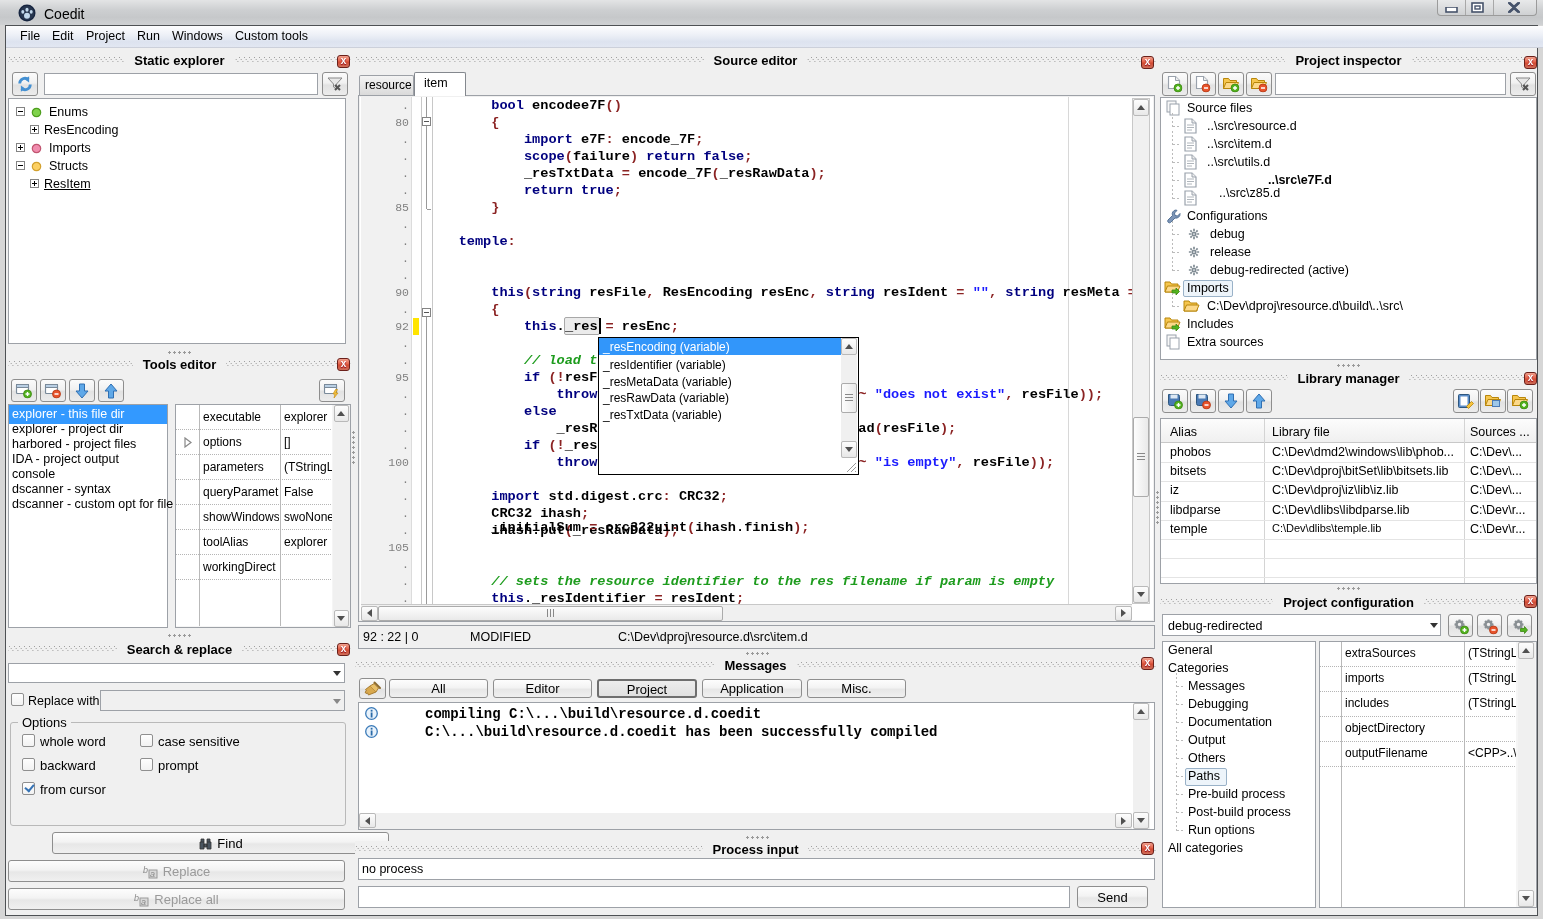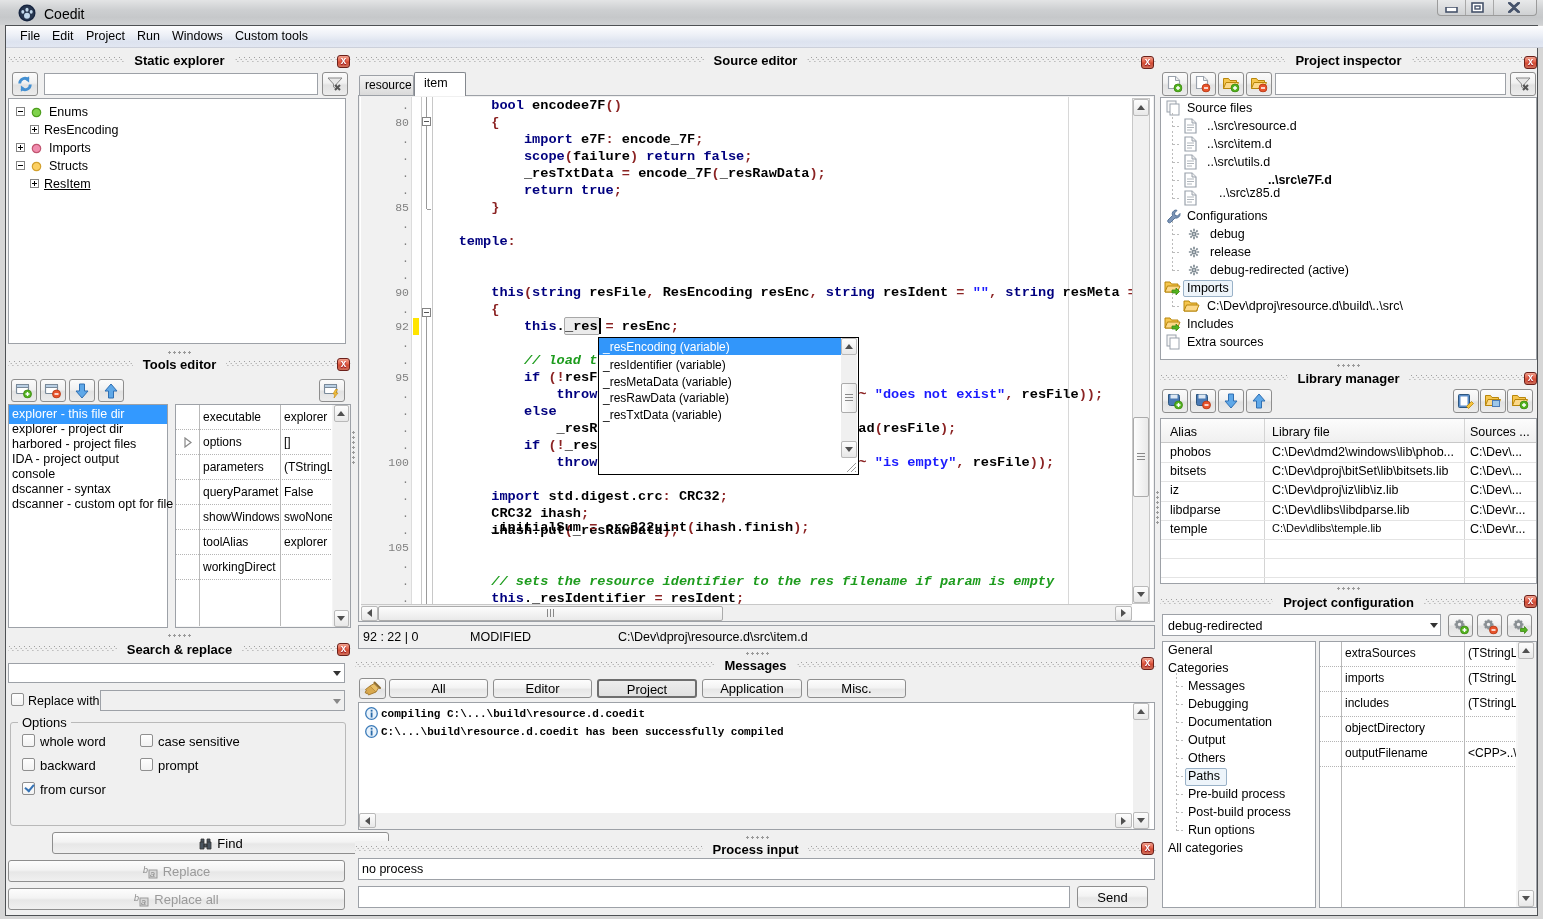--- a/index.html
+++ b/index.html
@@ -54,21 +54,21 @@
 .grip-h{position:absolute;height:3px;background-image:radial-gradient(circle,#9a9a9a 1px,rgba(0,0,0,0) 1.1px);background-size:5px 3px;}
 .grip-v{position:absolute;width:3px;background-image:radial-gradient(circle,#9a9a9a 1px,rgba(0,0,0,0) 1.1px);background-size:3px 5px;}
 
 .code{position:absolute;font-family:"Liberation Mono",monospace;font-size:13.6px;font-weight:bold;line-height:17px;white-space:pre;}
 .k{color:#00007f;}
 .s{color:#1b1bff;}
 .code i{color:#8b2323;font-style:normal;}
 .cg{color:#1e9c1e;font-style:italic;font-weight:bold;}
 .ct{color:#158c8c;font-style:italic;font-weight:bold;}
 .gut{position:absolute;font-family:"Liberation Mono",monospace;font-size:11.5px;color:#808080;line-height:17px;text-align:right;width:48px;}
-.msg{position:absolute;font-family:"Liberation Mono",monospace;font-size:11px;font-weight:bold;line-height:18px;white-space:pre;}
+.msg{position:absolute;font-family:"Liberation Mono",monospace;font-size:14px;font-weight:bold;line-height:18px;white-space:pre;margin-left:44px;}
 
 .cb{position:absolute;width:13px;height:13px;background:linear-gradient(180deg,#fefefe,#f2f2f2);border:1px solid #8f8f8f;box-sizing:border-box;border-radius:2px;}
 .cb.checked:after{content:"";position:absolute;left:2px;top:1px;width:7px;height:4px;border-left:2px solid #3673b5;border-bottom:2px solid #3673b5;transform:rotate(-50deg);}
 .cblbl{position:absolute;font-size:13px;line-height:14px;}
 
 .pgline-h{position:absolute;height:1px;background-image:linear-gradient(90deg,#b5b5b5 1px,rgba(0,0,0,0) 1px);background-size:2px 1px;}
 .pgline-v{position:absolute;width:1px;background:#b9b9b9;}
 .pgtxt{position:absolute;font-size:12px;line-height:25px;height:25px;white-space:nowrap;overflow:hidden;}
 </style>
 </head>

